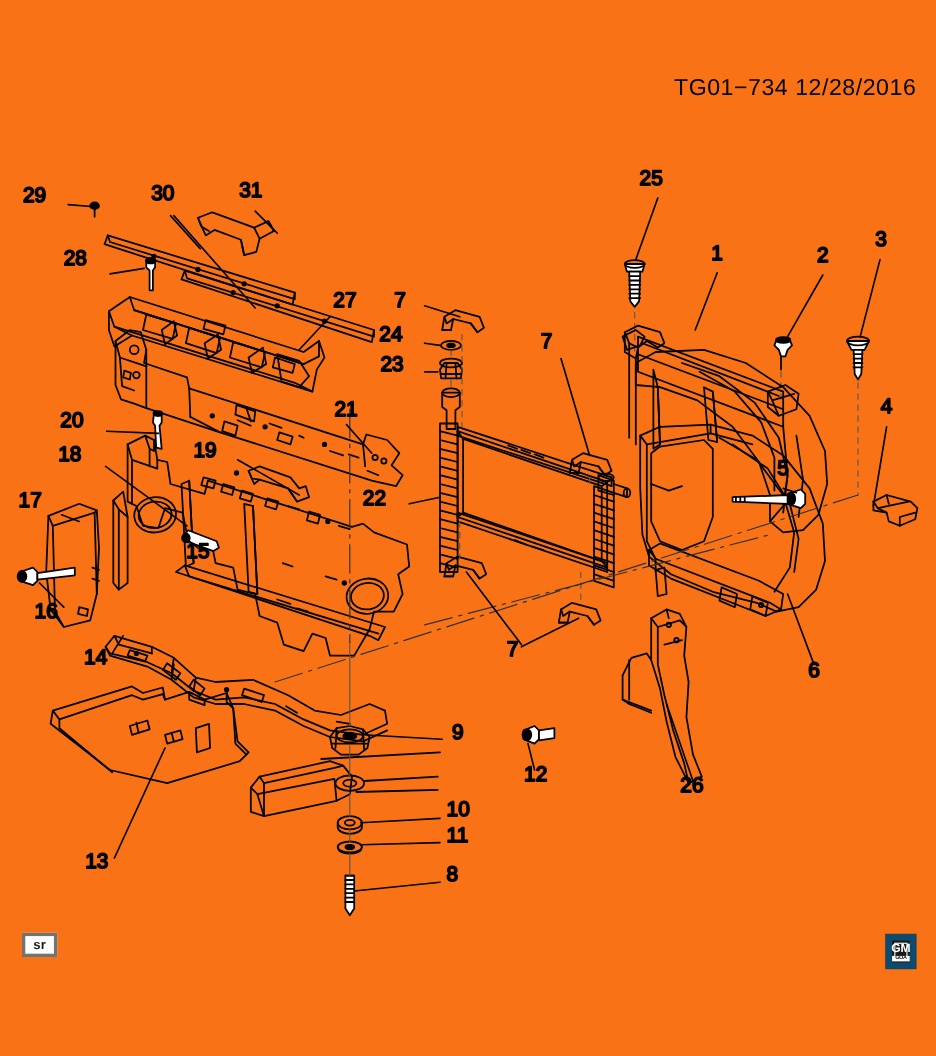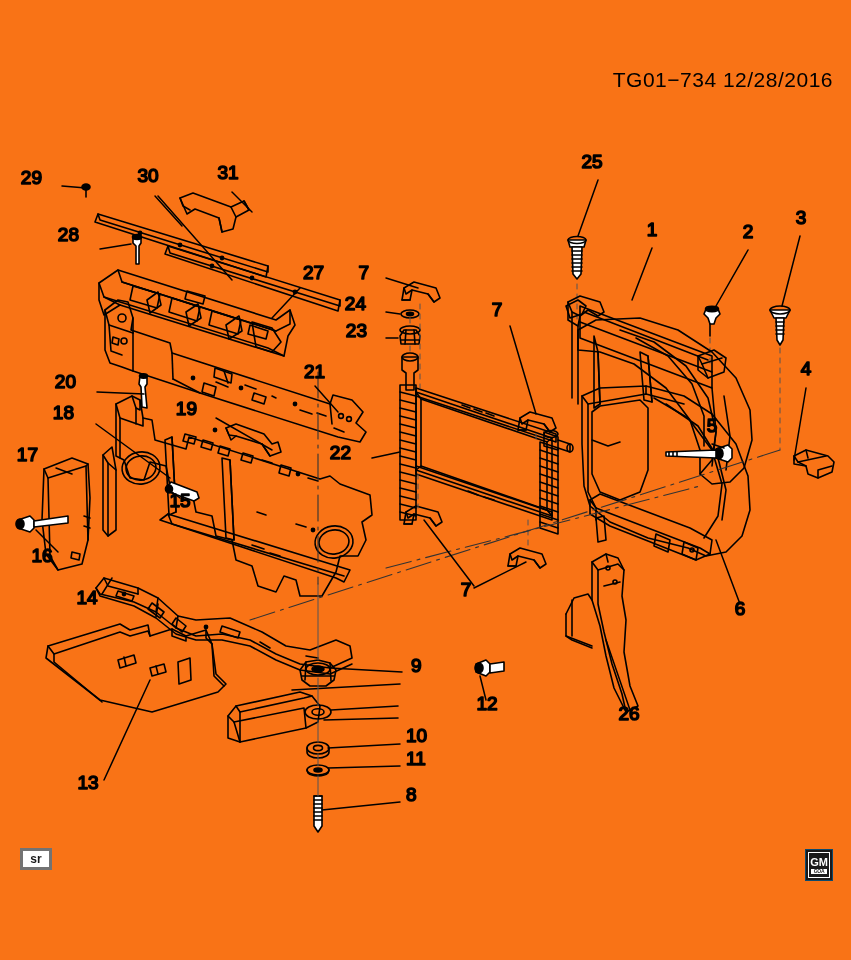--- a/index.html
+++ b/index.html
@@ -49,21 +49,21 @@
     color: #1a1a1a;
     box-sizing: border-box;
   }
   .gm-box {
     position: absolute;
     left: 805px;
     top: 849px;
     width: 28px;
     height: 32px;
     background: #1a1a1a;
-    border: 1px solid #0c4a6e;
+    border: 6px solid #0c4a6e;
     box-sizing: border-box;
     padding: 2px;
   }
   .gm-inner {
     width: 100%;
     height: 100%;
     border: 1.5px solid #ffffff;
     box-sizing: border-box;
     display: flex;
     flex-direction: column;

